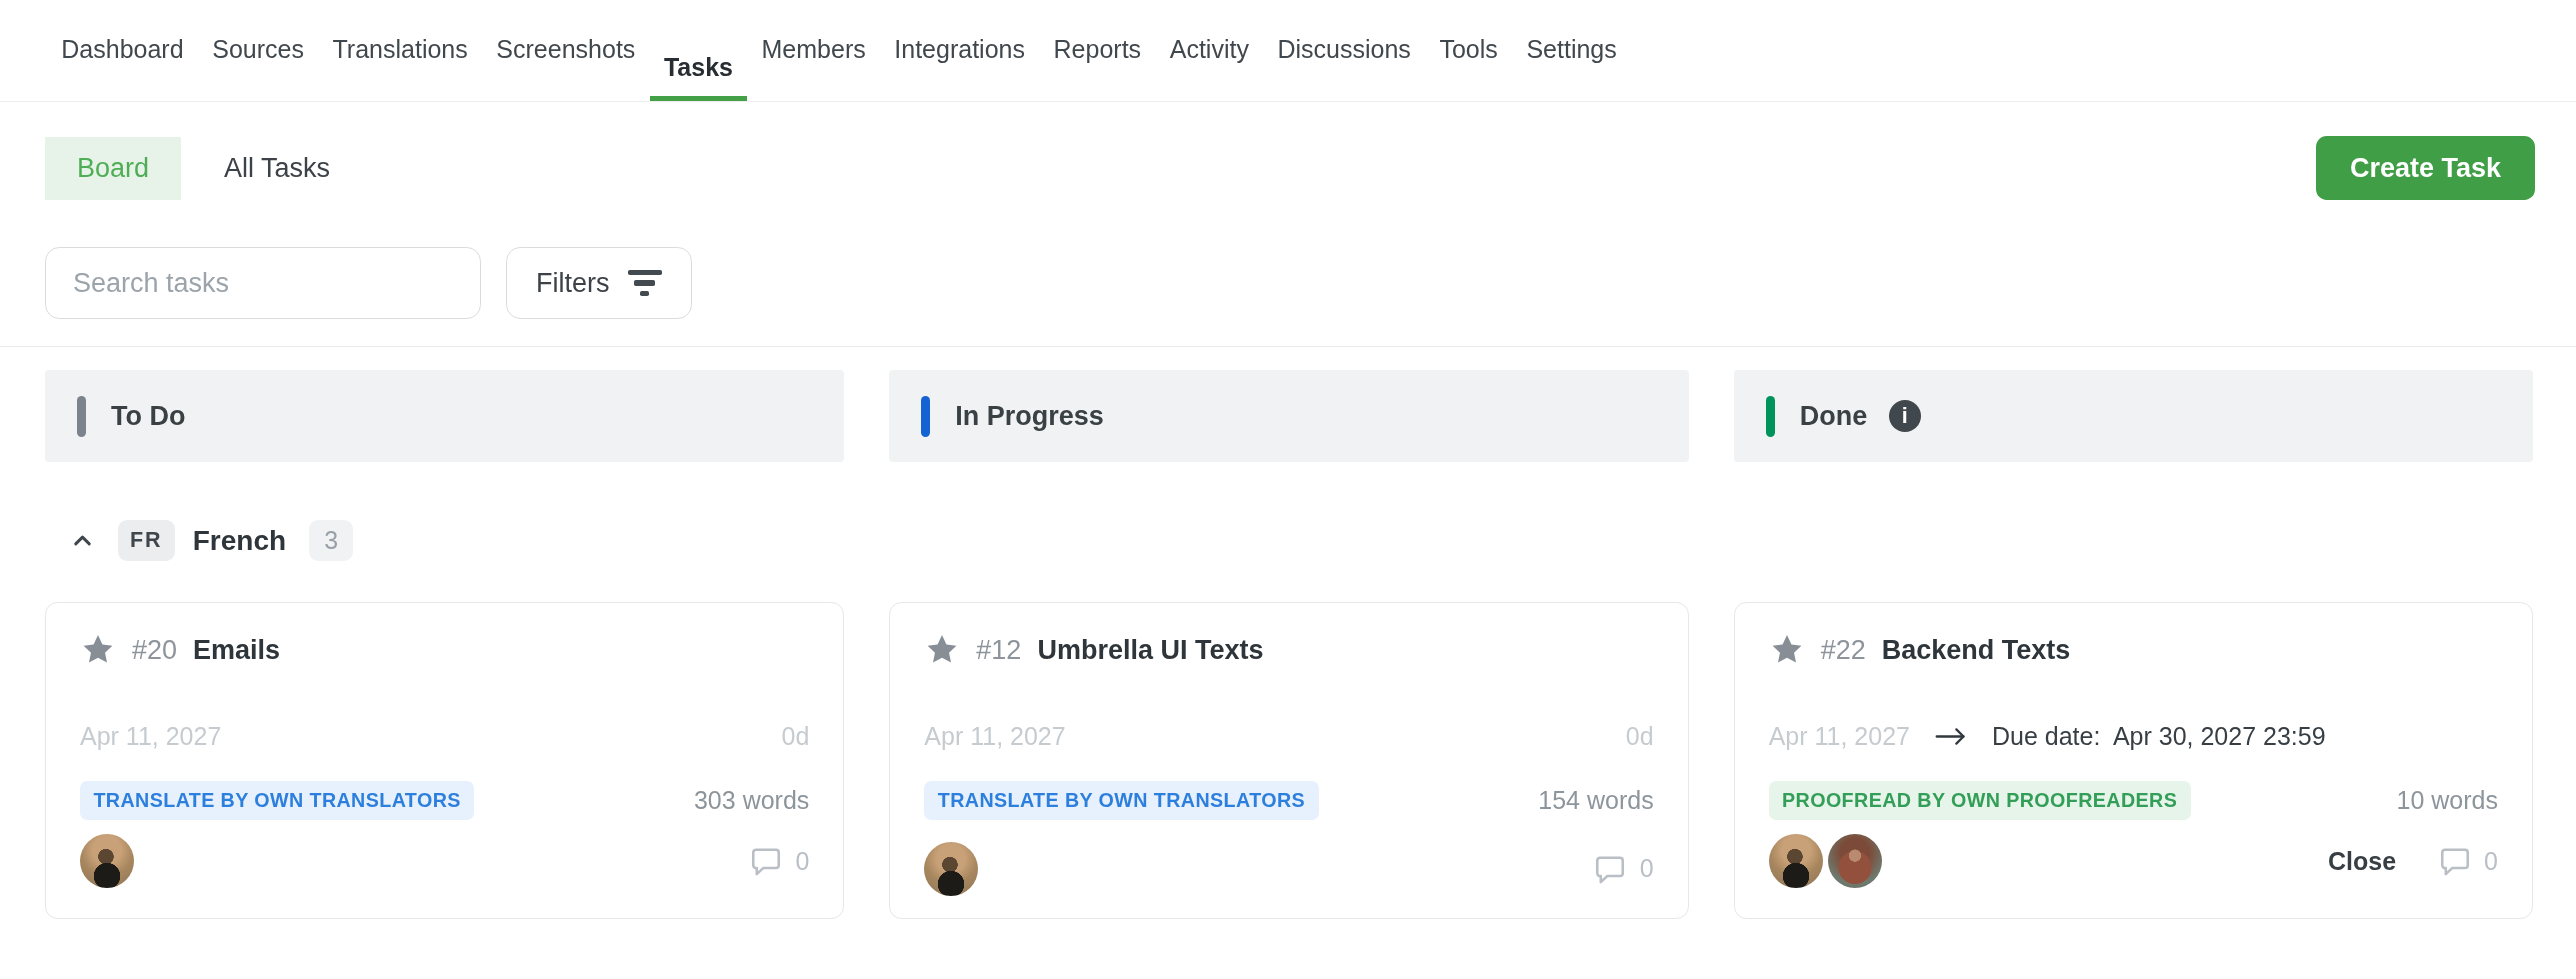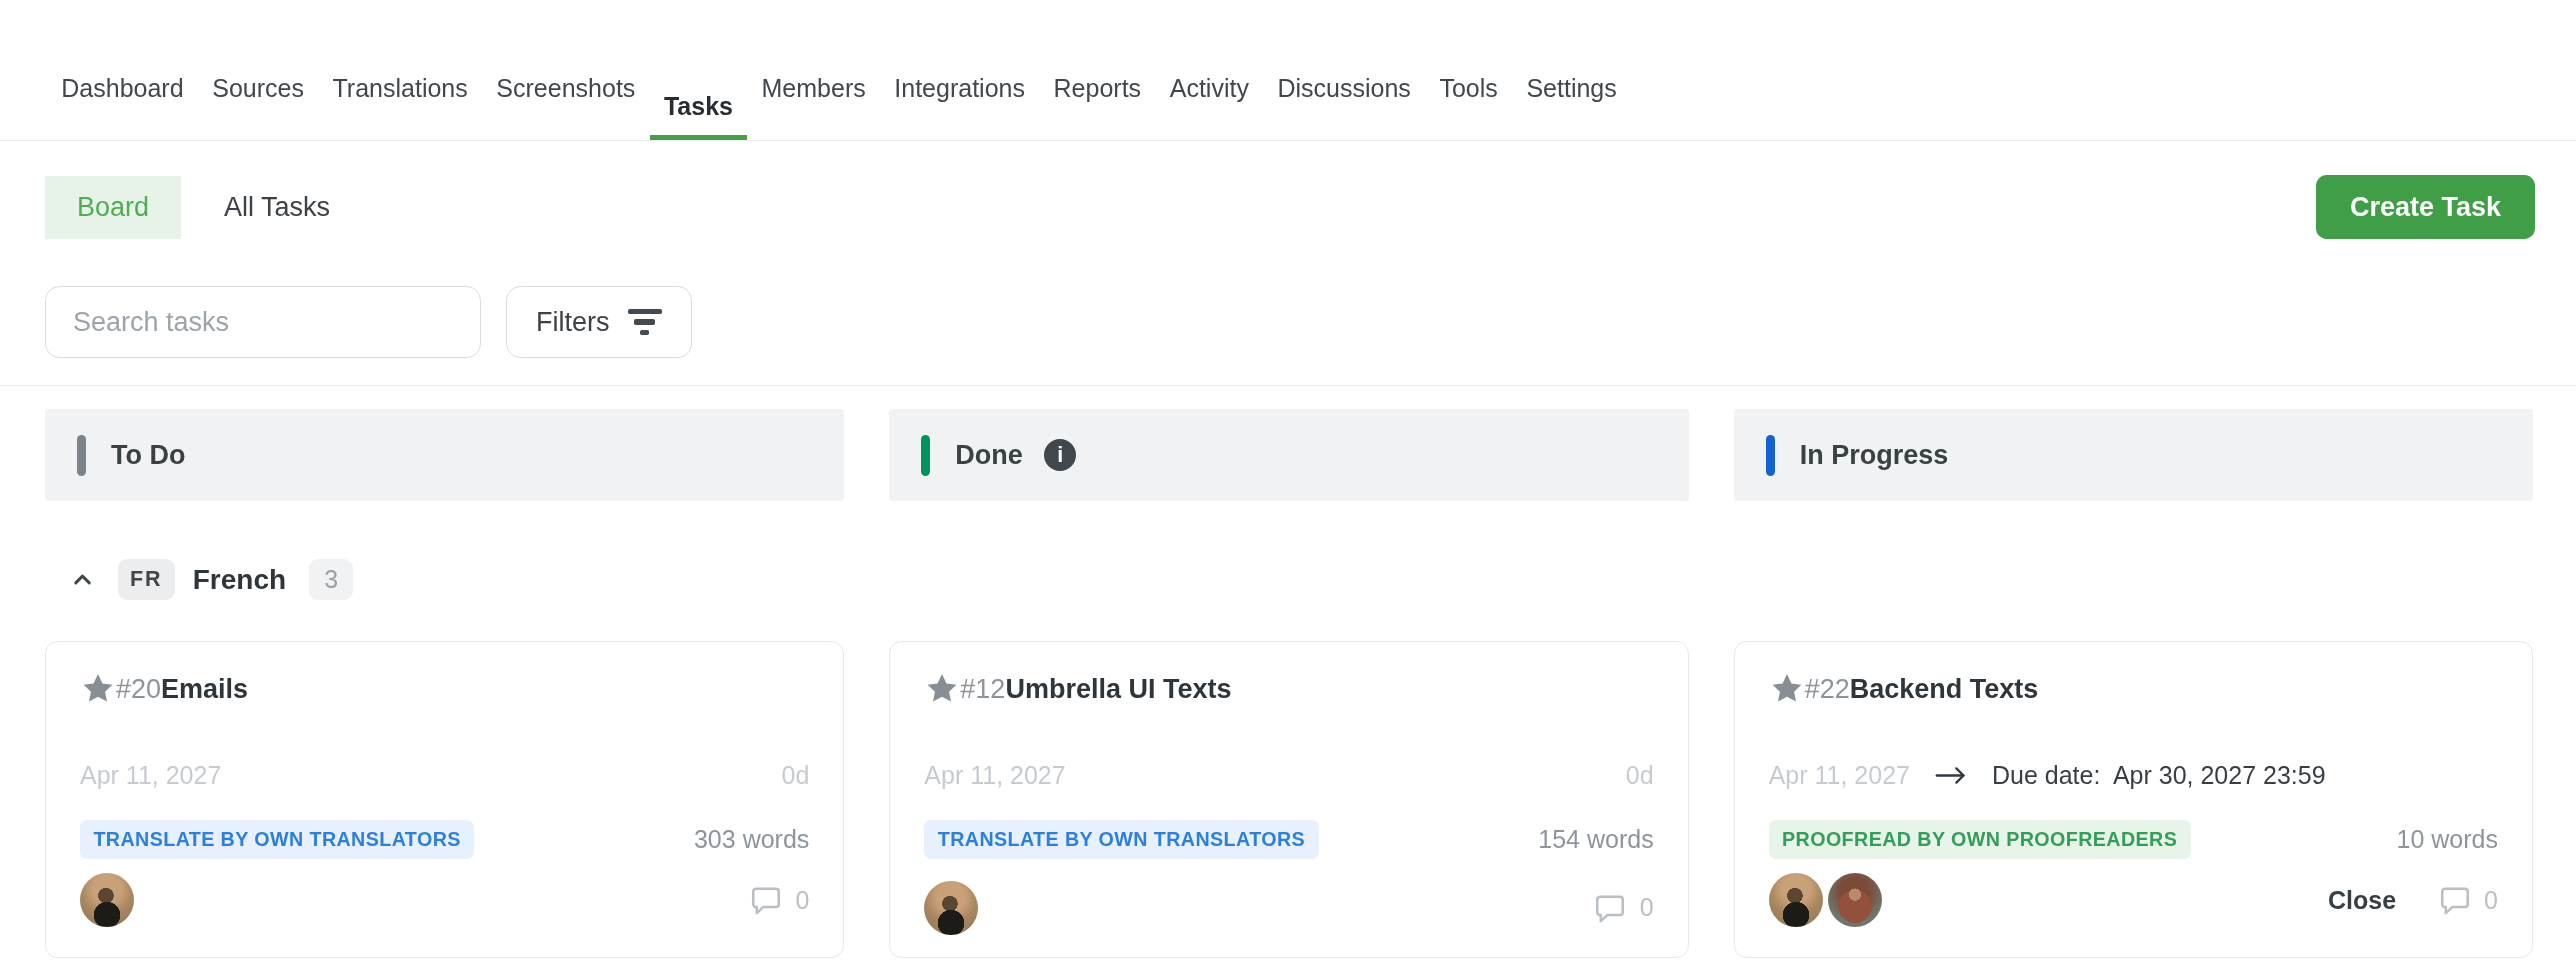--- a/index.html
+++ b/index.html
@@ -6,21 +6,21 @@
   html,body { background:#fff; }
   body {
     width:2576px; height:979px; overflow:hidden;
     font-family:"Liberation Sans", sans-serif;
     color:#3c4247;
   }
 
   
   .nav {
     display:flex; align-items:flex-end;
-    padding-left:47px; height:141px;
+    padding-left:47px; height:102px;
     border-bottom:1.8px solid #ebedee;
   }
   .nav-item {
     font-size:25px; color:#40474d; cursor:pointer;
     padding:0 14.3px 32px 14.3px;
     border-bottom:5.4px solid transparent;
     white-space:nowrap;
   }
   .nav-item.active {
     font-weight:700; color:#272d32;
@@ -109,21 +109,21 @@
 
   
   .cards-grid {
     display:grid; grid-template-columns:repeat(3,1fr); column-gap:45px;
     margin:38px 43px 0 45px;
   }
   .card {
     height:317px; background:#fff; border:1.8px solid #e5e7e9; border-radius:12.5px;
     padding:29px 34px 30px 34px; display:flex; flex-direction:column;
   }
-  .card-title-row { display:flex; align-items:center; }
+  .card-title-row { display:flex; align-items:center; gap:16px; }
   .star { display:flex; cursor:pointer; }
   .task-id { font-size:27px; color:#8d949b; }
   .task-title { font-size:27px; font-weight:700; color:#2f363b; cursor:pointer; }
 
   .card-date-row { display:flex; align-items:center; margin-top:54px; font-size:25px; }
   .date-muted { color:#c6cbd0; }
   .days { margin-left:auto; color:#c6cbd0; }
   .due-arrow { margin:0 23px; display:flex; }
   .due-label { color:#373e44; }
   .due-value { margin-left:12.5px; color:#373e44; }
@@ -199,27 +199,27 @@
 </div>
 
 <hr class="hr">
 
 <div class="board-grid">
   <div class="col-header">
     <span class="col-bar" style="background:#7b838c"></span>
     <span class="col-label">To Do</span>
   </div>
   <div class="col-header">
+    <span class="col-bar" style="background:#1563d2"></span>
+    <span class="col-label">In Progress</span>
+  </div>
+  <div class="col-header">
     <span class="col-bar" style="background:#00945c"></span>
     <span class="col-label">Done</span>
     <span class="info-icon">i</span>
-  </div>
-  <div class="col-header">
-    <span class="col-bar" style="background:#1563d2"></span>
-    <span class="col-label">In Progress</span>
   </div>
 </div>
 
 <div class="group-row">
   <span class="chevron">
     <svg width="27" height="27" viewBox="0 0 24 24" fill="none" stroke="#3f474c" stroke-width="2.6" stroke-linecap="round" stroke-linejoin="round">
         <polyline points="6 15 12 9 18 15"></polyline>
       </svg>
   </span>
   <span class="lang-badge">FR</span>

